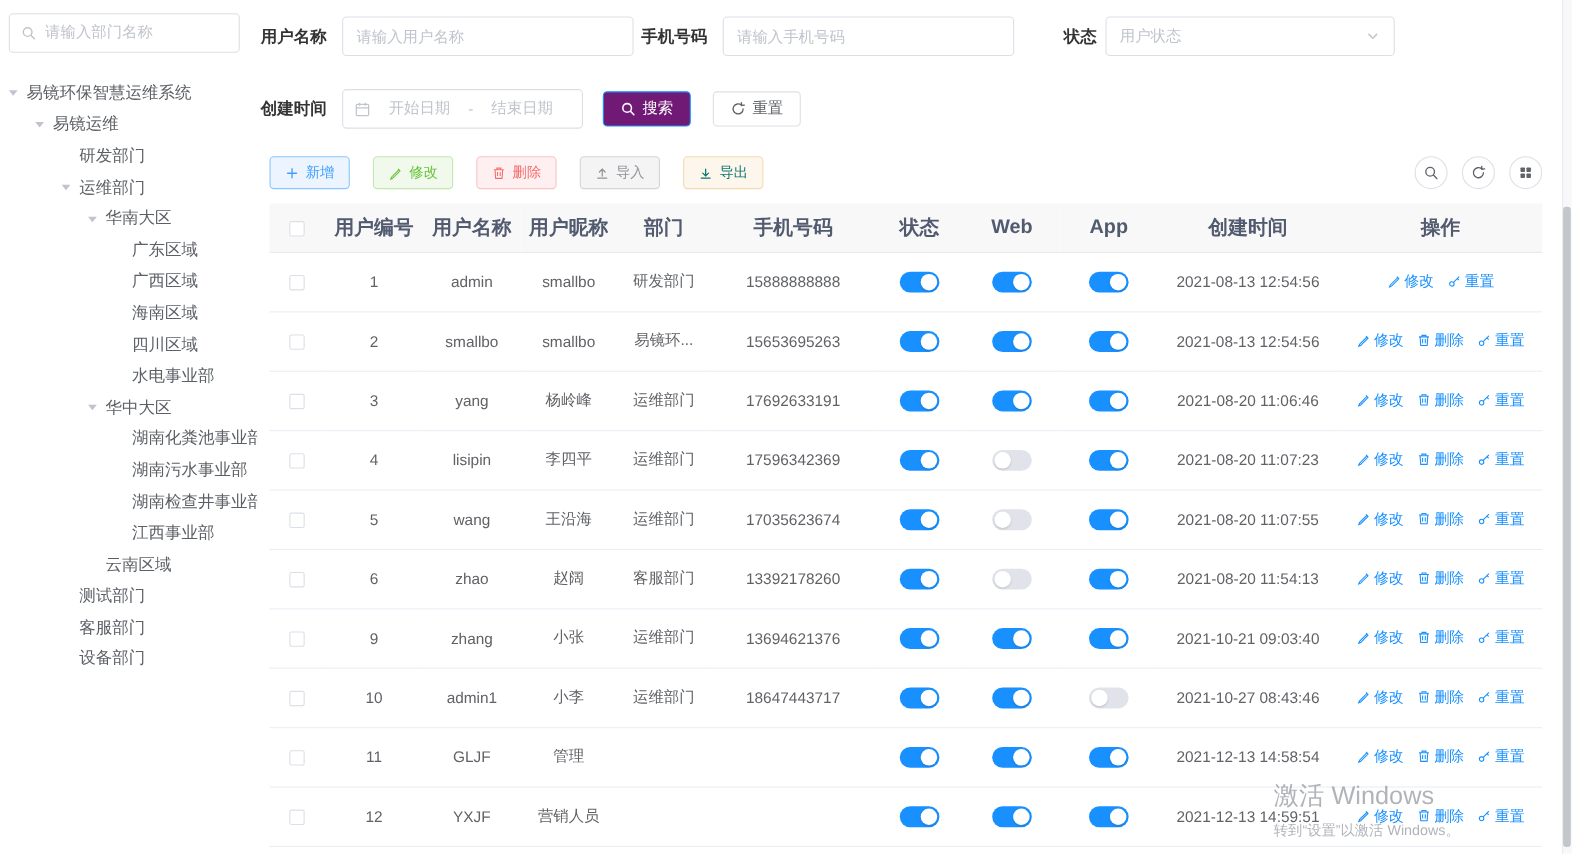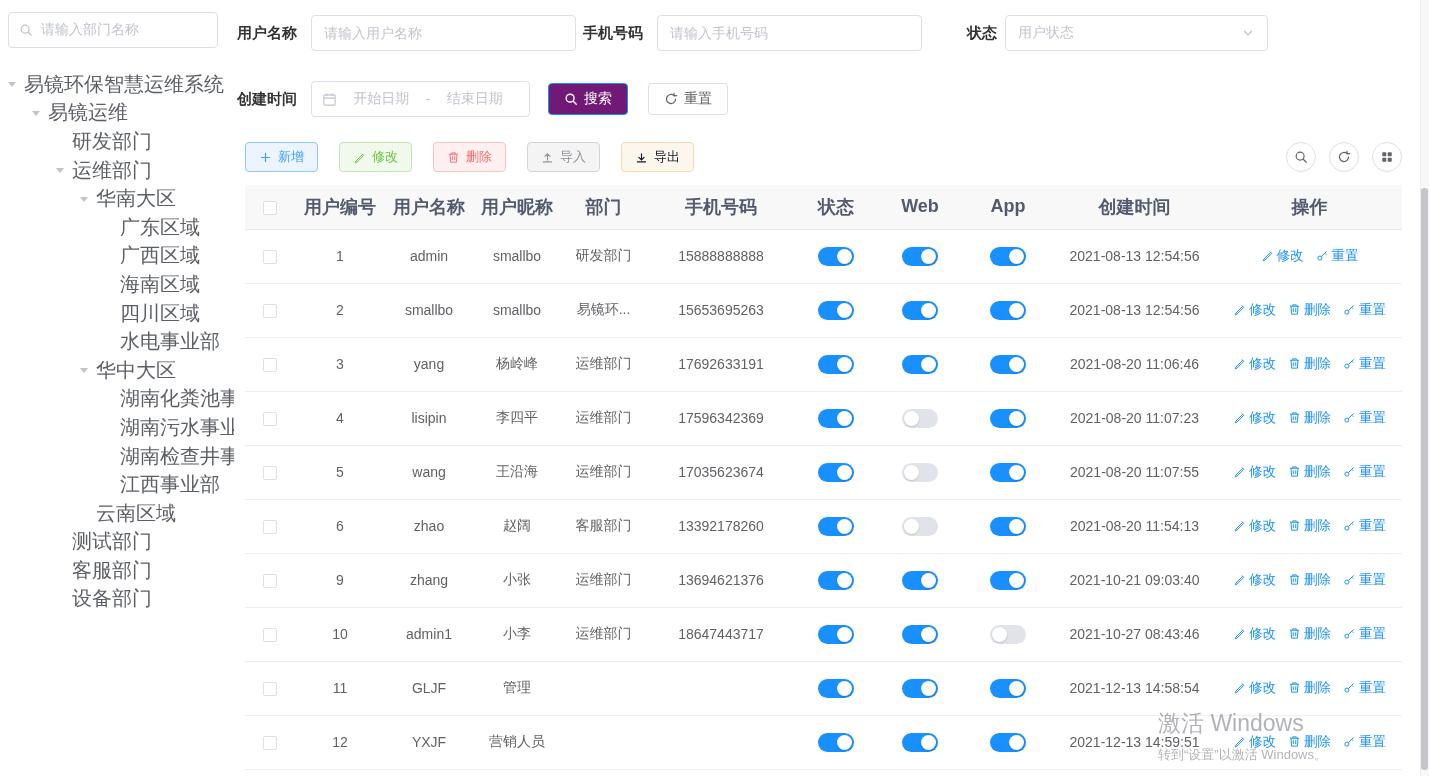--- a/index.html
+++ b/index.html
@@ -6,21 +6,21 @@
   html,body { width:1429px; height:776px; overflow:hidden; background:#fff;
     font-family:"Liberation Sans","DejaVu Sans",sans-serif; color:#606266; }
 
   
   .sidebar { position:absolute; left:0; top:0; width:234px; height:776px; overflow:hidden;
     padding:12px 0 0 8px; background:#fff; }
   .dept-search { width:210px; height:36px; border:1px solid #dcdfe6; border-radius:4px;
     display:flex; align-items:center; padding:0 10px; gap:8px; color:#c0c4cc; font-size:14px; }
   .dept-search svg { width:14px; height:14px; flex:none; }
   .tree { margin-top:22px; }
-  .tree-item { height:28.6px; display:flex; align-items:center; font-size:20px;
+  .tree-item { height:28.6px; display:flex; align-items:center; font-size:15px;
     color:#5c6066; white-space:nowrap; cursor:pointer; }
   .caret { width:16px; flex:none; display:flex; align-items:center; }
   .caret::before { content:''; border:4.5px solid transparent; border-top:5.5px solid #c0c4cc; margin-top:5px; }
   .caret.hide { visibility:hidden; }
 
   
   .main { position:absolute; left:237px; top:0; width:1175px; }
   .filter-row { display:flex; align-items:center; margin-top:15px; height:36px; }
   .filter-row.second { margin-top:30px; }
   .flabel { font-weight:bold; color:#333; font-size:15px; white-space:nowrap; }
@@ -42,21 +42,21 @@
   .btn-reset  { margin-left:20px; background:#fff; border:1px solid #dcdfe6; color:#606266; }
 
   .toolbar { display:flex; align-items:center; margin:25px 0 0 8px; width:1157px; }
   .tb-btn { height:30px; padding:0 13px; border-radius:4px; display:inline-flex; align-items:center;
     gap:6px; font-size:13px; margin-right:21px; cursor:pointer; border:1px solid;text-align:center; }
   .tb-btn svg { width:13px; height:13px; }
   .tb-add    { color:#409eff; background:#ecf5ff; border-color:#8cc5ff; }
   .tb-edit   { color:#67c23a; background:#f0f9eb; border-color:#c2e7b0; }
   .tb-delete { color:#f56c6c; background:#fef0f0; border-color:#fbc4c4; }
   .tb-import { color:#909399; background:#f4f4f5; border-color:#d3d4d6; }
-  .tb-export { color:#0f172a; background:#fdf6ec; border-color:#f5dab1; }
+  .tb-export { color:#0f766e; background:#fdf6ec; border-color:#f5dab1; }
   .tb-right { margin-left:auto; display:flex; gap:13px; }
   .circle-btn { width:30px; height:30px; border-radius:50%; border:1px solid #dcdfe6; background:#fff;
     display:flex; align-items:center; justify-content:center; color:#5f6368; cursor:pointer; }
   .circle-btn svg { width:14px; height:14px; }
 
   
   .table-wrap { margin:13px 0 0 8px; width:1157px; }
   table { border-collapse:collapse; table-layout:fixed; width:1157px; }
   thead th { height:44px; background:#f8f8f9; color:#515a6e; font-size:18px; font-weight:bold;
     border-bottom:1px solid #e8eaec; text-align:center; }

